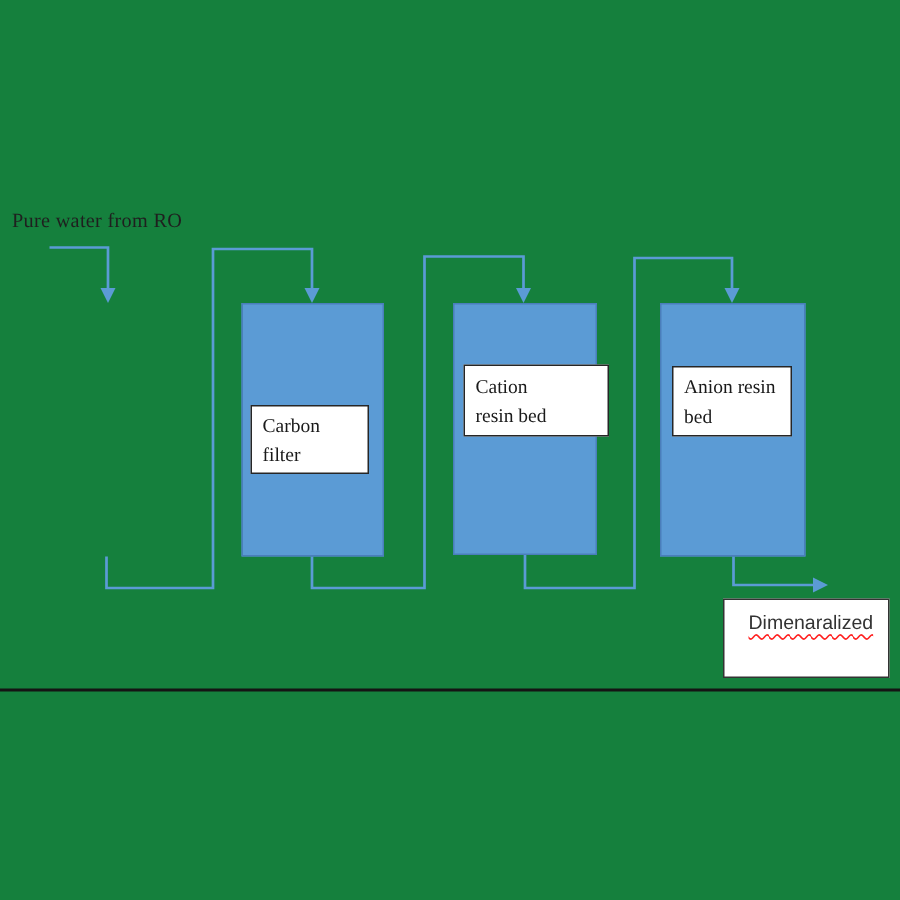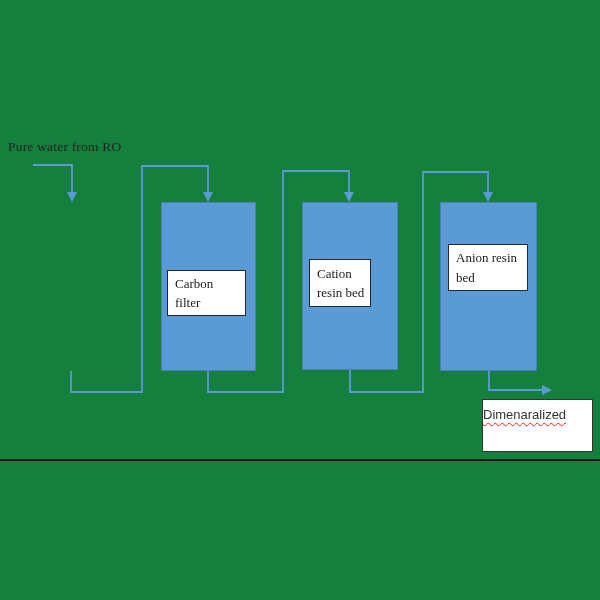--- a/index.html
+++ b/index.html
@@ -57,32 +57,32 @@
     flex-direction: column;
     justify-content: center;
     padding-left: 7px;
     font-size: 13px;
     line-height: 1.5;
     color: #1a1a1a;
     white-space: pre-line;
   }
   .label-box-1 { left: 8px; top: 36px; width: 79px; height: 36px; }
   .label-box-2 { left: 5px; top: 34px; width: 79px; height: 46px; margin-top: 33px; }
-  .label-box-3 { left: 6px; top: 40px; width: 62px; height: 48px; margin-top: 16px; }
+  .label-box-3 { left: 6px; top: 40px; width: 97px; height: 48px; }
   .label-box-4 { left: 7px; top: 41px; width: 80px; height: 47px; }
   .output-box {
     position: absolute;
     left: 482px;
     top: 399px;
     width: 111px;
     height: 53px;
     box-sizing: border-box;
     background: #ffffff;
     border: 1.5px solid #333333;
-    padding: 5px 0 0 0;
+    padding: 5px 0 0 16px;
     font-family: "Liberation Sans", sans-serif;
     font-size: 13px;
     line-height: 1.55;
     color: #333333;
   }
   .output-box .line { display: block; }
   .misspelled {
     text-decoration-line: underline;
     text-decoration-style: wavy;
     text-decoration-color: #ff1f1f;

